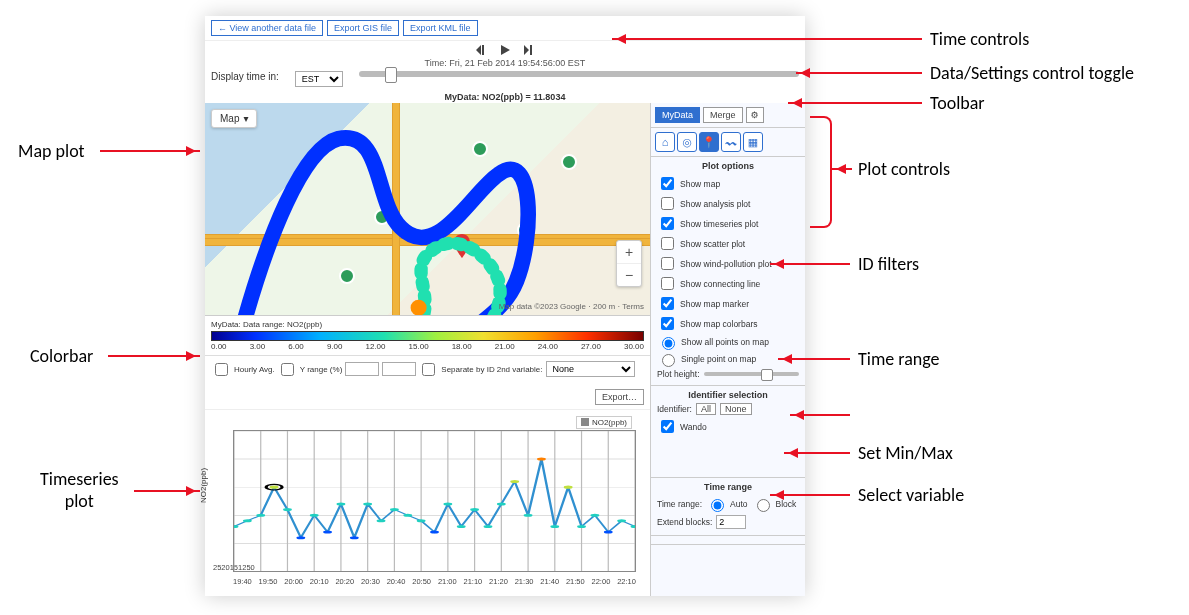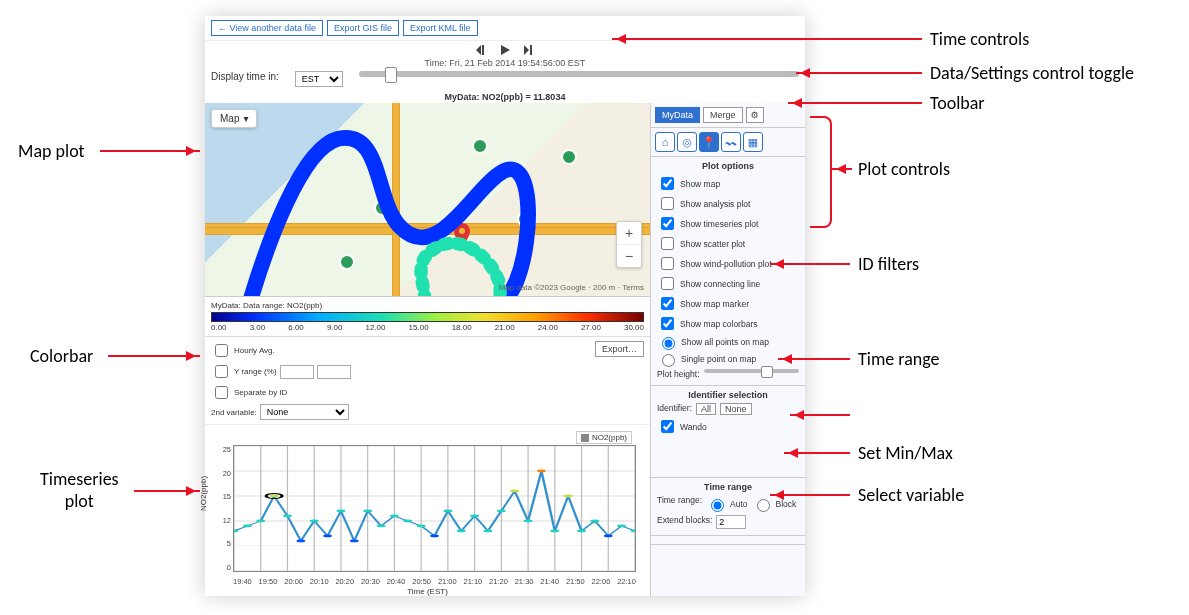--- a/index.html
+++ b/index.html
@@ -26,39 +26,39 @@
 .roadv{position:absolute;width:6px;background:#f0b43c;border-left:1px solid #e0a030;border-right:1px solid #e0a030}
 .datapath{position:absolute;inset:0;pointer-events:none}
 .zoomctl{position:absolute;right:8px;bottom:28px;width:24px;background:#fff;border:1px solid #ccc;border-radius:3px;box-shadow:0 1px 3px rgba(0,0,0,0.2);display:flex;flex-direction:column}
 .zoomctl>div{height:22px;display:flex;align-items:center;justify-content:center;font-size:14px;color:#555;border-bottom:1px solid #eee;cursor:pointer}
 .zoomctl>div:last-child{border-bottom:none}
 .attrib{position:absolute;right:6px;bottom:4px;font-size:8px;color:#666}
 .colorbar{border-top:1px solid #ccc;padding:4px 6px;font-size:8px}
 .cbar-grad{height:8px;margin-top:2px;background:linear-gradient(90deg,#02008f 0%,#0030ff 10%,#00b0ff 25%,#20e0b0 40%,#a0f040 52%,#f0e030 63%,#ffa000 75%,#ff3000 87%,#780000 100%);border:1px solid #333}
 .cbar-ticks{display:flex;justify-content:space-between;font-size:8px;margin-top:1px}
 .tsopts{display:flex;align-items:flex-start;gap:10px;padding:4px 6px;font-size:8px;border-top:1px solid #ddd;flex-wrap:wrap}
-.tsopts .col{display:flex;flex-direction:column;gap:2px}
+.tsopts .col{display:flex;flex-direction:row;gap:2px}
 .tsopts label{display:flex;gap:3px;align-items:center}
 .tsbox{position:relative;flex:1;min-height:150px;padding:4px 16px 6px;background:#fff;border-top:1px solid #eee}
 .tslegend{position:absolute;top:6px;right:18px;font-size:8px;border:1px solid #ccc;padding:1px 4px;background:#fff;display:flex;gap:3px;align-items:center}
 .tslegend .sw{width:8px;height:8px;background:#888}
 .tschart{position:absolute;left:28px;right:14px;top:20px;bottom:24px;border:1px solid #888}
 .tsticks-x{position:absolute;left:28px;right:14px;bottom:10px;display:flex;justify-content:space-between;font-size:7.5px;color:#444}
-.tsticks-y{position:absolute;left:8px;top:20px;bottom:24px;width:18px;display:flex;flex-direction:column;justify-content:space-between;align-items:flex-end;font-size:7.5px;color:#444}
+.tsticks-y{position:absolute;left:8px;top:20px;bottom:24px;width:18px;display:flex;flex-direction:row;justify-content:space-between;align-items:flex-end;font-size:7.5px;color:#444}
 .ts-xlabel{position:absolute;bottom:0;left:0;right:0;text-align:center;font-size:8px}
 .ts-ylabel{position:absolute;left:-2px;top:50%;transform:rotate(-90deg) translate(0,-50%);transform-origin:left top;font-size:8px}
 .rightcol{width:154px;display:flex;flex-direction:column;background:#f7f9ff;font-size:8.5px}
 .rc-top{display:flex;gap:3px;padding:4px;border-bottom:1px solid #ccc}
 .toolbar{display:flex;gap:2px;padding:4px;border-bottom:1px solid #ccc}
 .tb-ic{width:18px;height:18px;border:1px solid #2f6fcf;border-radius:3px;display:flex;align-items:center;justify-content:center;color:#2f6fcf;cursor:pointer;font-size:11px;background:#fff}
 .tb-ic.sel{background:#2f6fcf;color:#fff}
 .panel{padding:4px 6px;border-bottom:1px solid #ccc}
 .panel-title{text-align:center;font-weight:bold;margin-bottom:3px;font-size:9px}
 .panel label{display:flex;gap:3px;align-items:center;margin:1px 0}
-.panel .row{display:flex;gap:4px;margin:2px 0}
+.panel .row{display:flex;gap:4px;align-items:center;margin:2px 0}
 .panel .sub{display:block;margin:1px 0}
 .annot{position:absolute;font-family:Calibri,Arial,sans-serif;font-size:18px;color:#000;white-space:nowrap}
 .arrow{position:absolute;height:2px;background:#e81123}
 .arrow::after{content:"";position:absolute;right:-1px;top:-4px;border:5px solid transparent;border-left:10px solid #e81123}
 .arrow.rev::after{right:auto;left:-1px;border:5px solid transparent;border-right:10px solid #e81123}
 .bracket{position:absolute;border:2px solid #e81123;border-left:none;border-radius:0 8px 8px 0}
 </style>
 </head>
 <body>
 
@@ -257,21 +257,20 @@
               <span>20:50</span>
               <span>21:00</span>
               <span>21:10</span>
               <span>21:20</span>
               <span>21:30</span>
               <span>21:40</span>
               <span>21:50</span>
               <span>22:00</span>
               <span>22:10</span>
             </div>
-          <div class="ts-xlabel">Time (EST)</div>
         </div>
       </div>
 
       <div class="rightcol">
         <div class="rc-top">
           <span class="btn active">MyData</span>
           <span class="btn gray">Merge</span>
           <span class="btn gray" style="padding:2px 4px">
               <span>⚙</span>
             </span>

